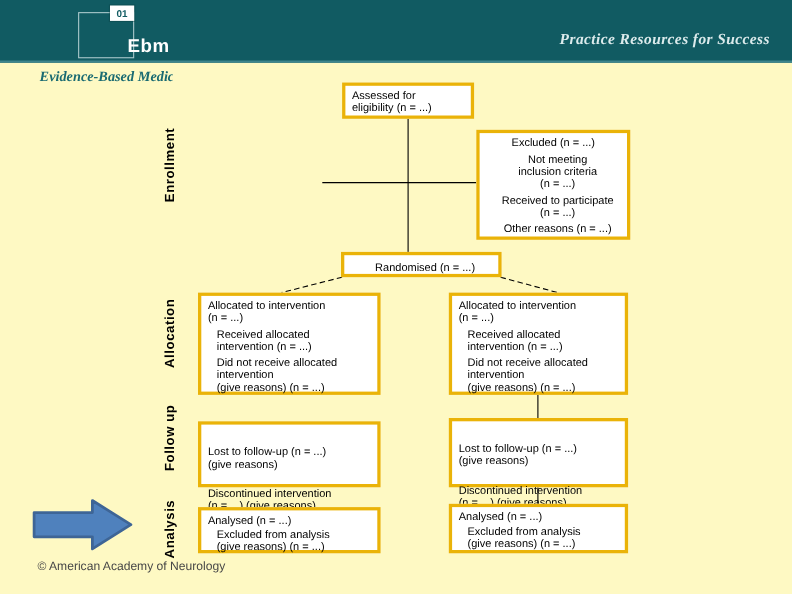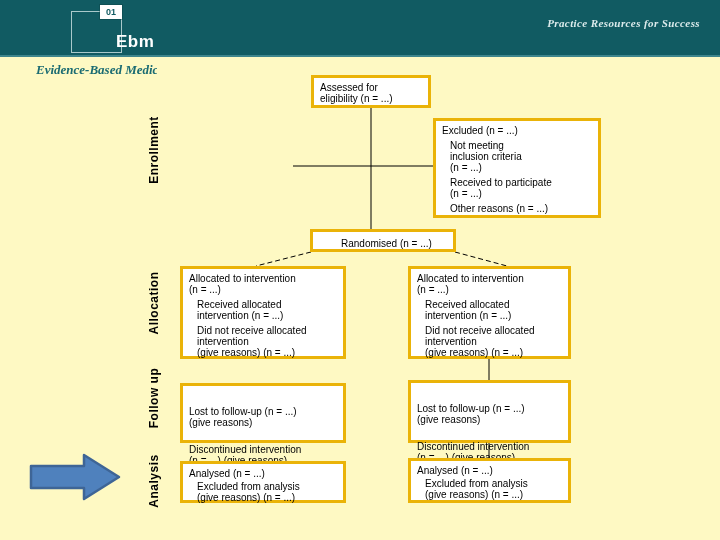--- a/index.html
+++ b/index.html
@@ -14,21 +14,21 @@
   .logo-text{position:absolute;left:4px;bottom:0px;font-weight:bold;font-size:17px;
              color:#ffffff;letter-spacing:0.5px;margin-left:40px;}
   .logo-badge{position:absolute;left:28px;top:-7px;width:22px;height:14px;background:#ffffff;
               color:#115b62;font-size:9px;line-height:14px;font-weight:bold;text-align:center;
               box-shadow:0 0 0 1px rgba(10,60,64,0.35);}
   .brand{position:absolute;right:20px;top:11px;text-align:right;color:#f2f8f8;}
   .brand-title{font-family:"Liberation Serif",serif;font-size:21px;letter-spacing:4px;
                white-space:nowrap;}
   .brand-tm{font-size:8px;vertical-align:9px;letter-spacing:0;}
   .brand-tag{font-family:"Liberation Serif",serif;font-style:italic;font-weight:bold;
-             font-size:11px;color:#dcebec;margin-top:6px;letter-spacing:0.4px;text-align:center;}
+             font-size:14px;color:#dcebec;margin-top:18px;letter-spacing:0.4px;text-align:center;}
   .ebm-subtitle{position:absolute;left:36px;top:62px;width:121px;overflow:hidden;
                 white-space:nowrap;font-family:"Liberation Serif",serif;font-style:italic;
                 font-weight:bold;font-size:13px;color:#1a6b72;}
 
   
   .box{position:absolute;background:#ffffff;border:3px solid #eab308;box-sizing:border-box;
        padding:4px 6px;font-size:10px;line-height:11px;color:#000;}
   .box .t{white-space:pre-line;}
   .box .sub{margin-top:4px;padding-left:8px;white-space:pre-line;}
   .box .para{margin-top:16px;white-space:pre-line;}
@@ -71,21 +71,21 @@
       <line x1="489" y1="359" x2="489" y2="380"></line>
       <line x1="489" y1="443" x2="489" y2="458"></line>
     </g>
   </svg>
 
   <div class="box" style="left:311px;top:75px;width:120px;height:33px;">
     <div class="t">Assessed for
 eligibility (n = ...)</div>
   </div>
 
-  <div class="box" style="left:433px;top:118px;width:168px;height:100px;">
+  <div class="box" style="left:433px;top:118px;width:140px;height:100px;text-align:center;">
     <div class="t">Excluded (n = ...)</div>
     <div class="sub">Not meeting
 inclusion criteria
 (n = ...)</div>
     <div class="sub">Received to participate
 (n = ...)</div>
     <div class="sub">Other reasons (n = ...)</div>
   </div>
 
   <div class="box" style="left:310px;top:229px;width:146px;height:23px;padding-top:6px;padding-left:28px;">
@@ -135,14 +135,15 @@
   <div class="box" style="left:408px;top:458px;width:163px;height:45px;">
     <div class="t">Analysed (n = ...)</div>
     <div class="sub" style="margin-top:2px;">Excluded from analysis
 (give reasons) (n = ...)</div>
   </div>
 
   <svg class="arrow" width="95" height="52">
     <polygon points="3,15 56,15 56,4 91,26 56,48 56,37 3,37" fill="#4f81bd" stroke="#3e6596" stroke-width="2.5" stroke-linejoin="round"></polygon>
   </svg>
 
+  <div class="copyright">© American Academy of Neurology</div>
 
 </div>
 
 </body></html>

